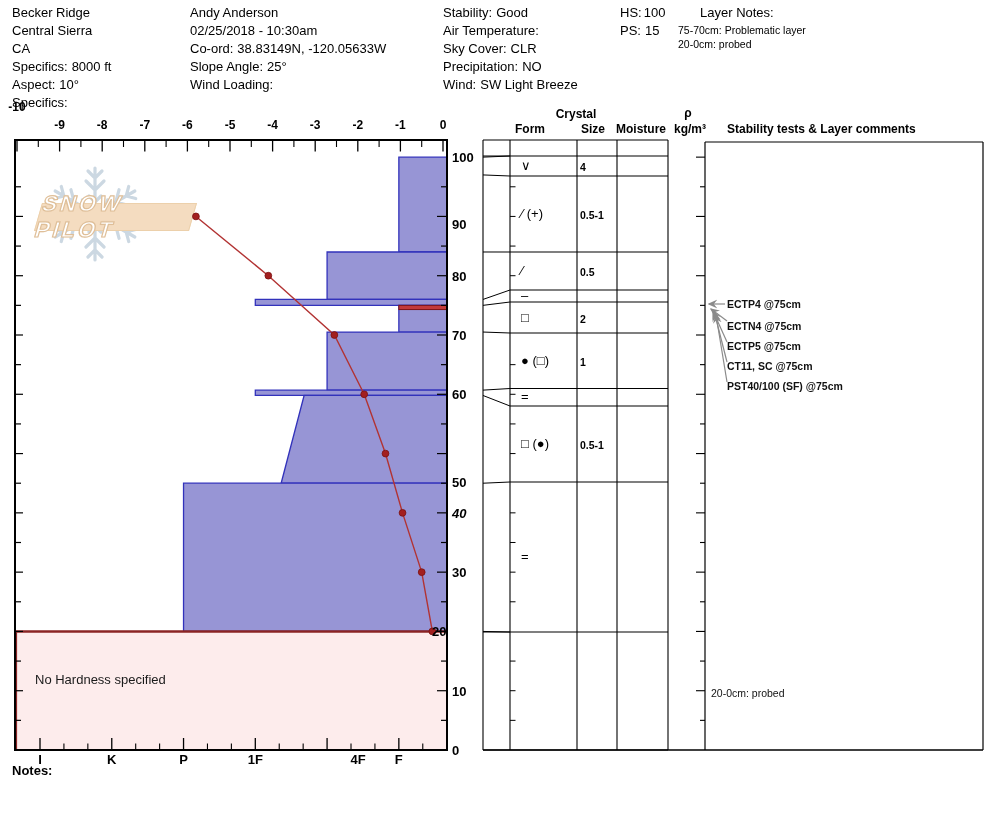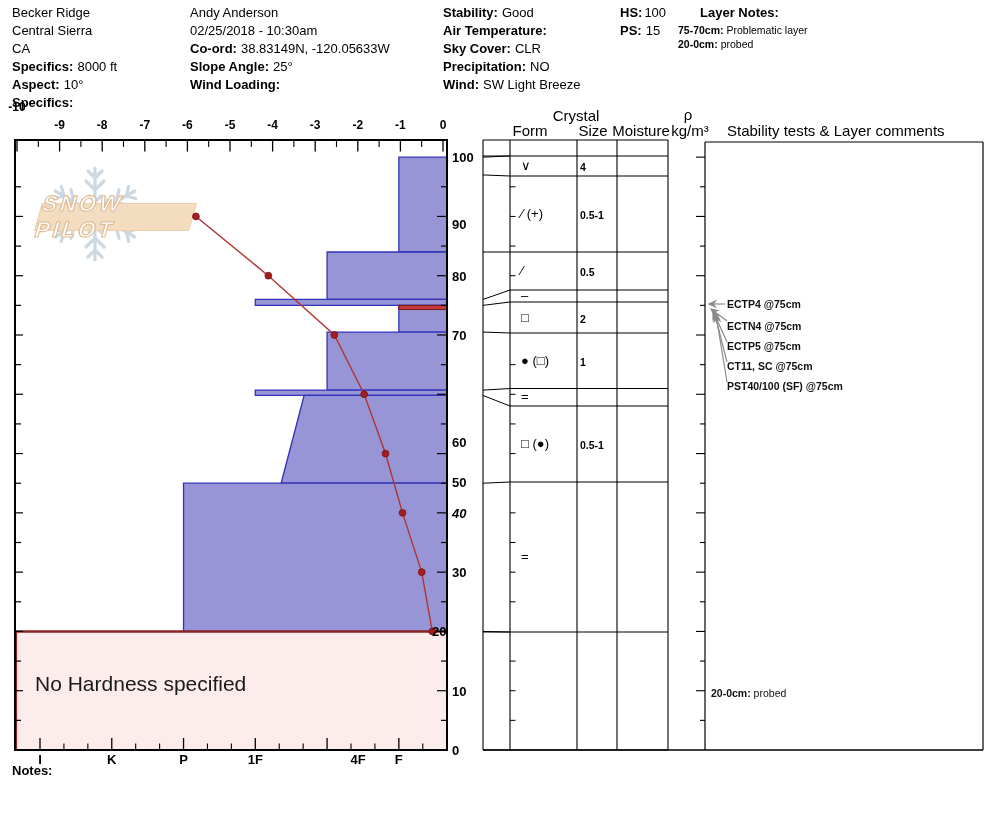--- a/index.html
+++ b/index.html
@@ -1,33 +1,33 @@
 <!DOCTYPE html>
 <html><head>
 <meta charset="utf-8">
 <style>
   html,body{margin:0;padding:0;}
   body{width:994px;height:840px;background:#fff;position:relative;overflow:hidden;
        font-family:"Liberation Sans",sans-serif;color:#000;}
-  b{font-weight:bold;}
+  b{font-weight:normal;}
   
   .hdr-col{position:absolute;top:4px;font-size:13px;line-height:18px;white-space:nowrap;}
   .hdr-col .v{margin-left:4px;}
   .lnotes{position:absolute;font-size:10.5px;line-height:14px;white-space:nowrap;}
   
-  .colhdr{position:absolute;font-size:15px;font-weight:normal;white-space:nowrap;transform:translateX(-50%);}
+  .colhdr{position:absolute;font-size:12px;font-weight:bold;white-space:nowrap;transform:translateX(-50%);}
   .colhdr.left{transform:none;}
   
   .tlab{position:absolute;font-size:12px;font-weight:bold;transform:translateX(-50%);}
   .hlab{position:absolute;font-size:13px;font-weight:bold;transform:translateX(-50%);}
   .ylab{position:absolute;font-size:13px;font-weight:bold;transform:translateY(-50%);}
   .cell{position:absolute;font-size:13px;height:16px;line-height:16px;white-space:nowrap;}
   .cell.size{font-size:10.5px;font-weight:bold;}
   .sttxt{position:absolute;font-size:10.5px;font-weight:bold;color:#111;white-space:nowrap;transform:translateY(-50%);}
-  .nohard{position:absolute;font-size:21px;color:#1a1a1a;}
+  .nohard{position:absolute;font-size:13px;color:#1a1a1a;}
   .notes{position:absolute;font-size:13px;font-weight:bold;}
   
   #watermark{position:absolute;left:30px;top:158px;width:175px;height:105px;z-index:1;}
   #wm-banner{position:absolute;left:8px;top:45px;width:153px;height:26px;background:#f4dcc0;
     border:1px solid #ecd0ab;transform:skewX(-16deg);display:flex;align-items:center;justify-content:center;}
   #wm-banner span{font-size:22px;font-weight:bold;letter-spacing:3px;color:#ffffff;
     -webkit-text-stroke:1.2px #dfbf99;text-shadow:0 0 1px #dfbf99;}
   #chart-svg{position:absolute;left:0;top:0;z-index:2;}
   #labels{position:absolute;left:0;top:0;width:994px;height:840px;z-index:3;pointer-events:none;}
 </style>
@@ -304,21 +304,21 @@
     <span class="hlab" style="left: 40px; top: 752px;">I</span>
     <span class="hlab" style="left: 111.77px; top: 752px;">K</span>
     <span class="hlab" style="left: 183.54px; top: 752px;">P</span>
     <span class="hlab" style="left: 255.31px; top: 752px;">1F</span>
     <span class="hlab" style="left: 327px; top: 752px; margin-left: 31px;">4F</span>
     <span class="hlab" style="left: 398.85px; top: 752px;">F</span>
     <span class="ylab" style="left: 452px; top: 157.14px;">100</span>
     <span class="ylab" style="left: 452px; top: 216.426px; margin-top: 8px;">90</span>
     <span class="ylab" style="left: 452px; top: 275.712px;">80</span>
     <span class="ylab" style="left: 452px; top: 334.998px;">70</span>
-    <span class="ylab" style="left: 452px; top: 394.284px; margin-top: 48px;">60</span>
+    <span class="ylab" style="left: 452px; top: 394.284px;">60</span>
     <span class="ylab" style="left: 452px; top: 453.57px; margin-top: 28px;">50</span>
     <span class="ylab" style="left: 452px; top: 512.856px; font-style: italic;">40</span>
     <span class="ylab" style="left: 452px; top: 572.142px;">30</span>
     <span class="ylab" style="left: 432px; top: 631.428px;">20</span>
     <span class="ylab" style="left: 452px; top: 690.714px;">10</span>
     <span class="ylab" style="left: 452px; top: 750px;">0</span>
     <span class="cell" style="left: 521px; top: 158px;">∨</span>
     <span class="cell size" style="left: 580px; top: 159px;">4</span>
     <span class="cell" style="left: 521px; top: 206px;">∕ (+)</span>
     <span class="cell size" style="left: 580px; top: 207px;">0.5-1</span>

